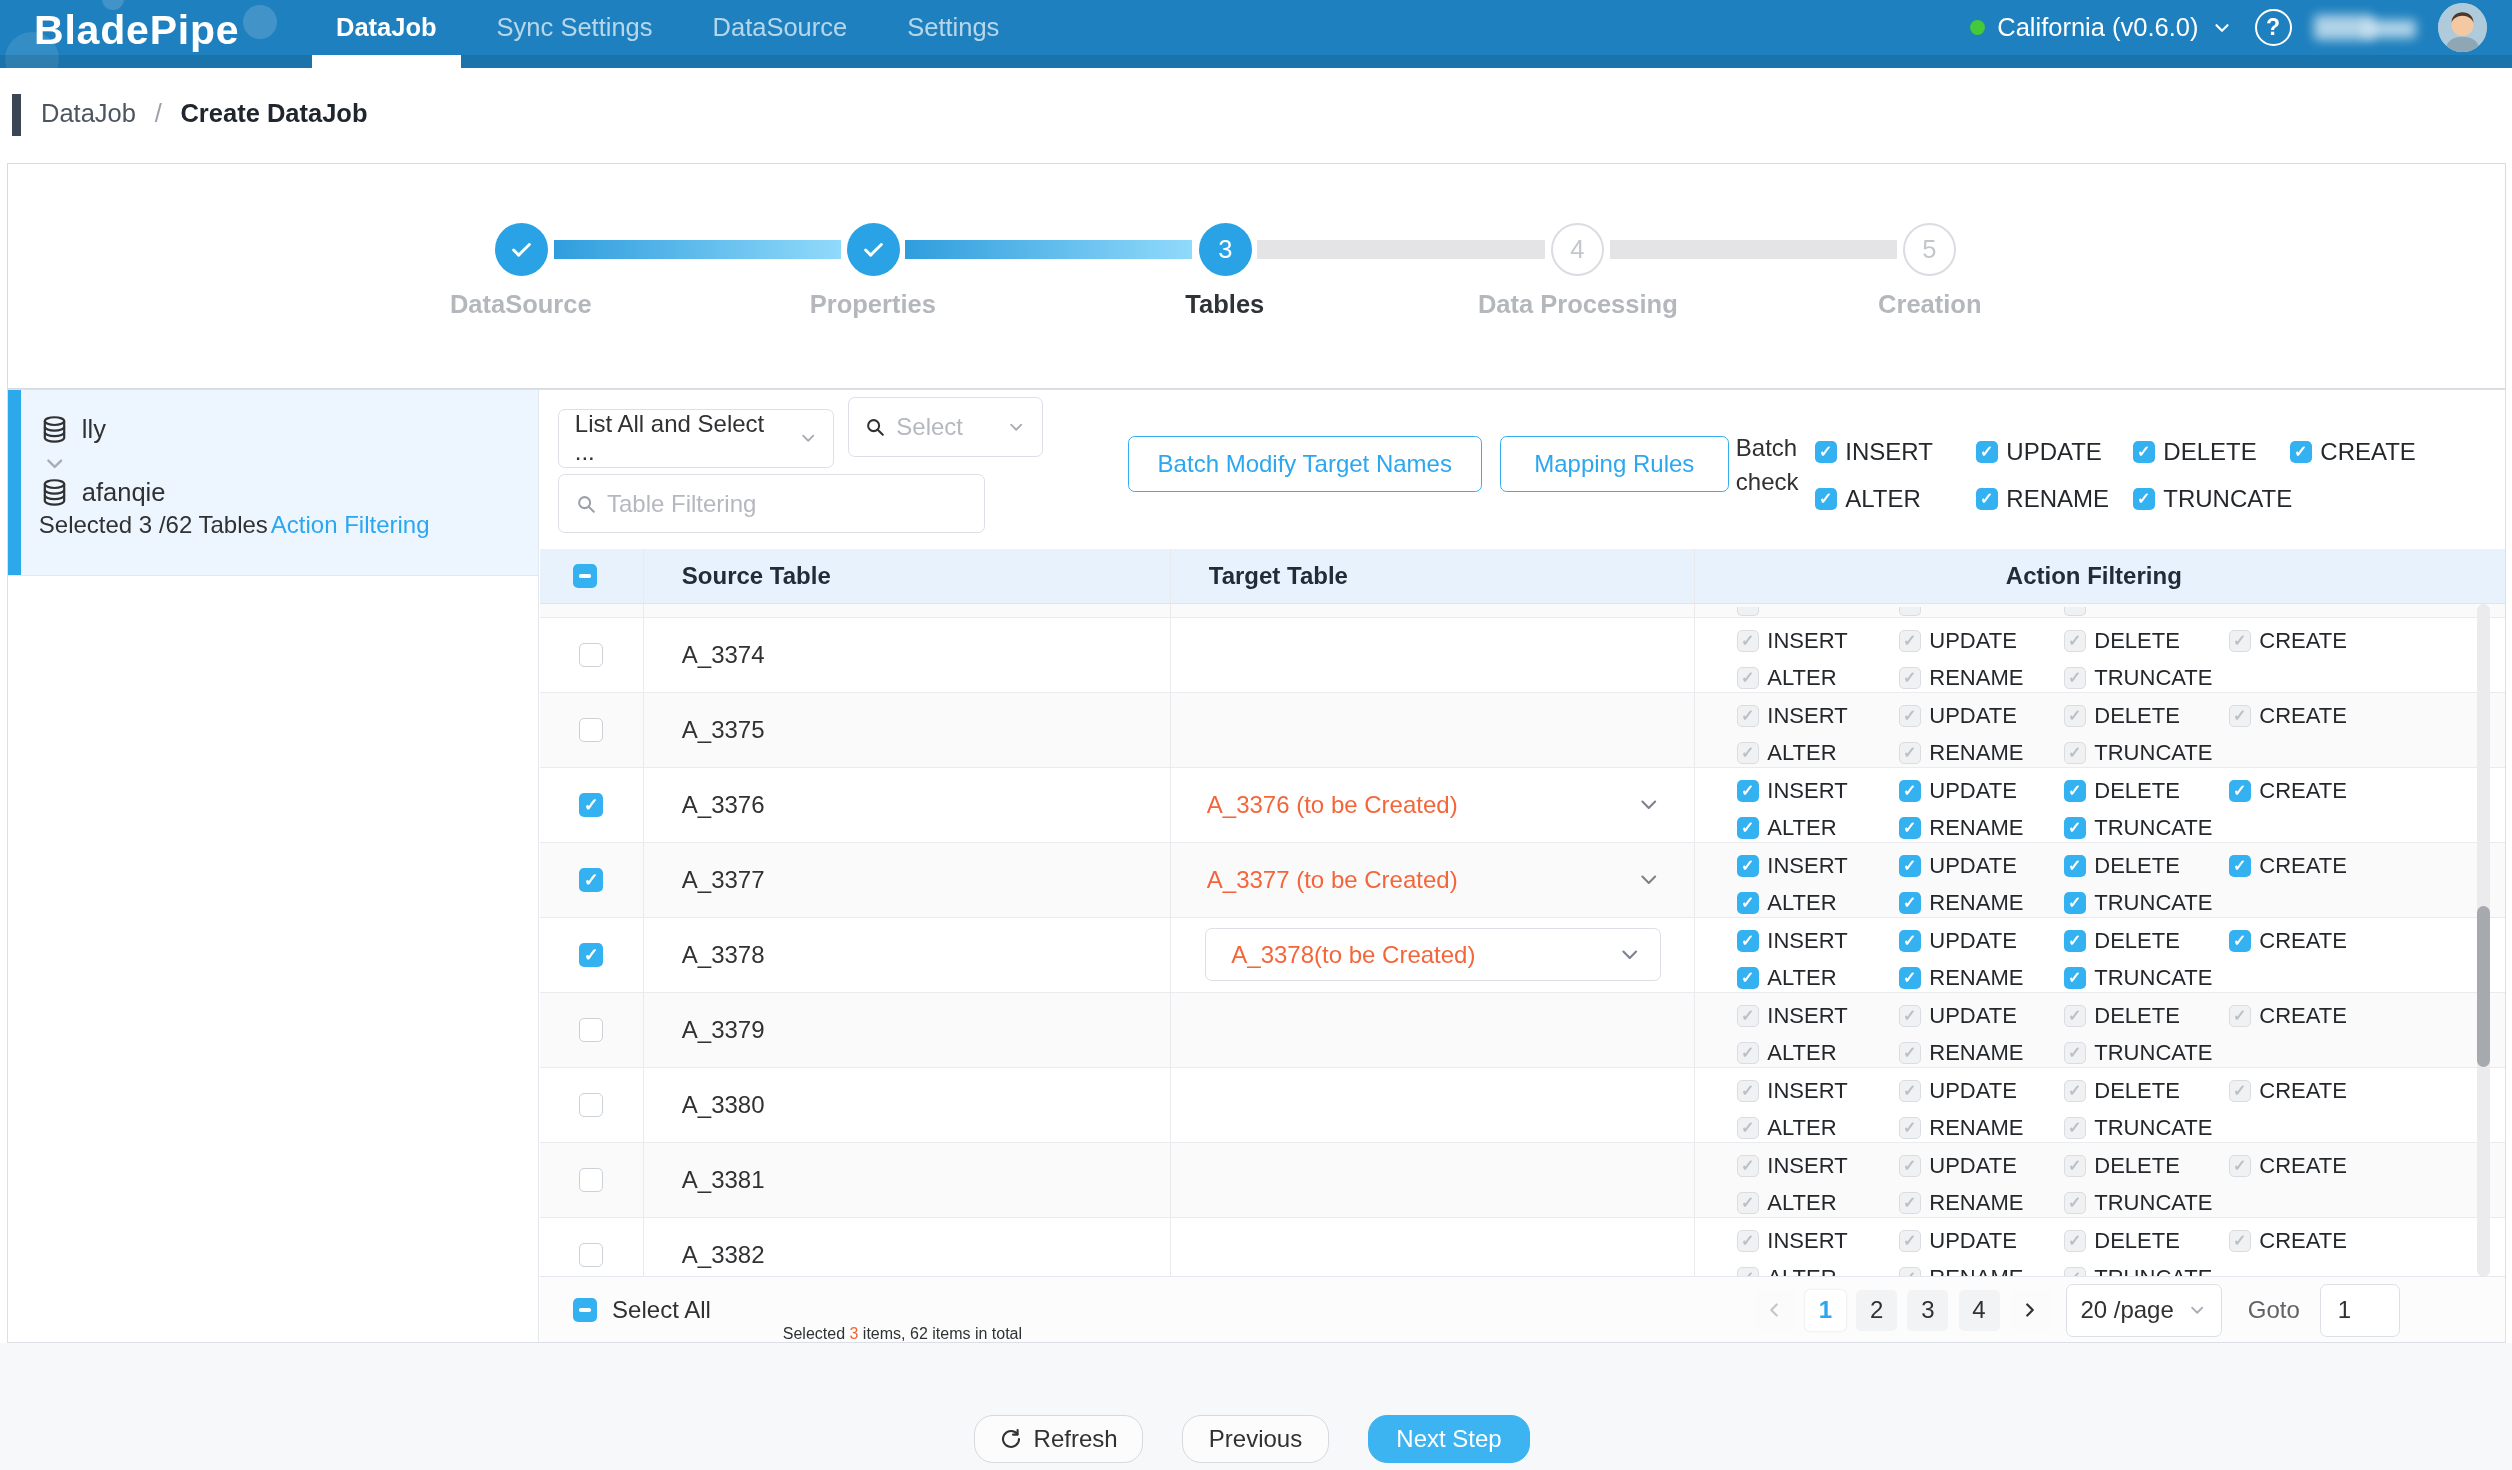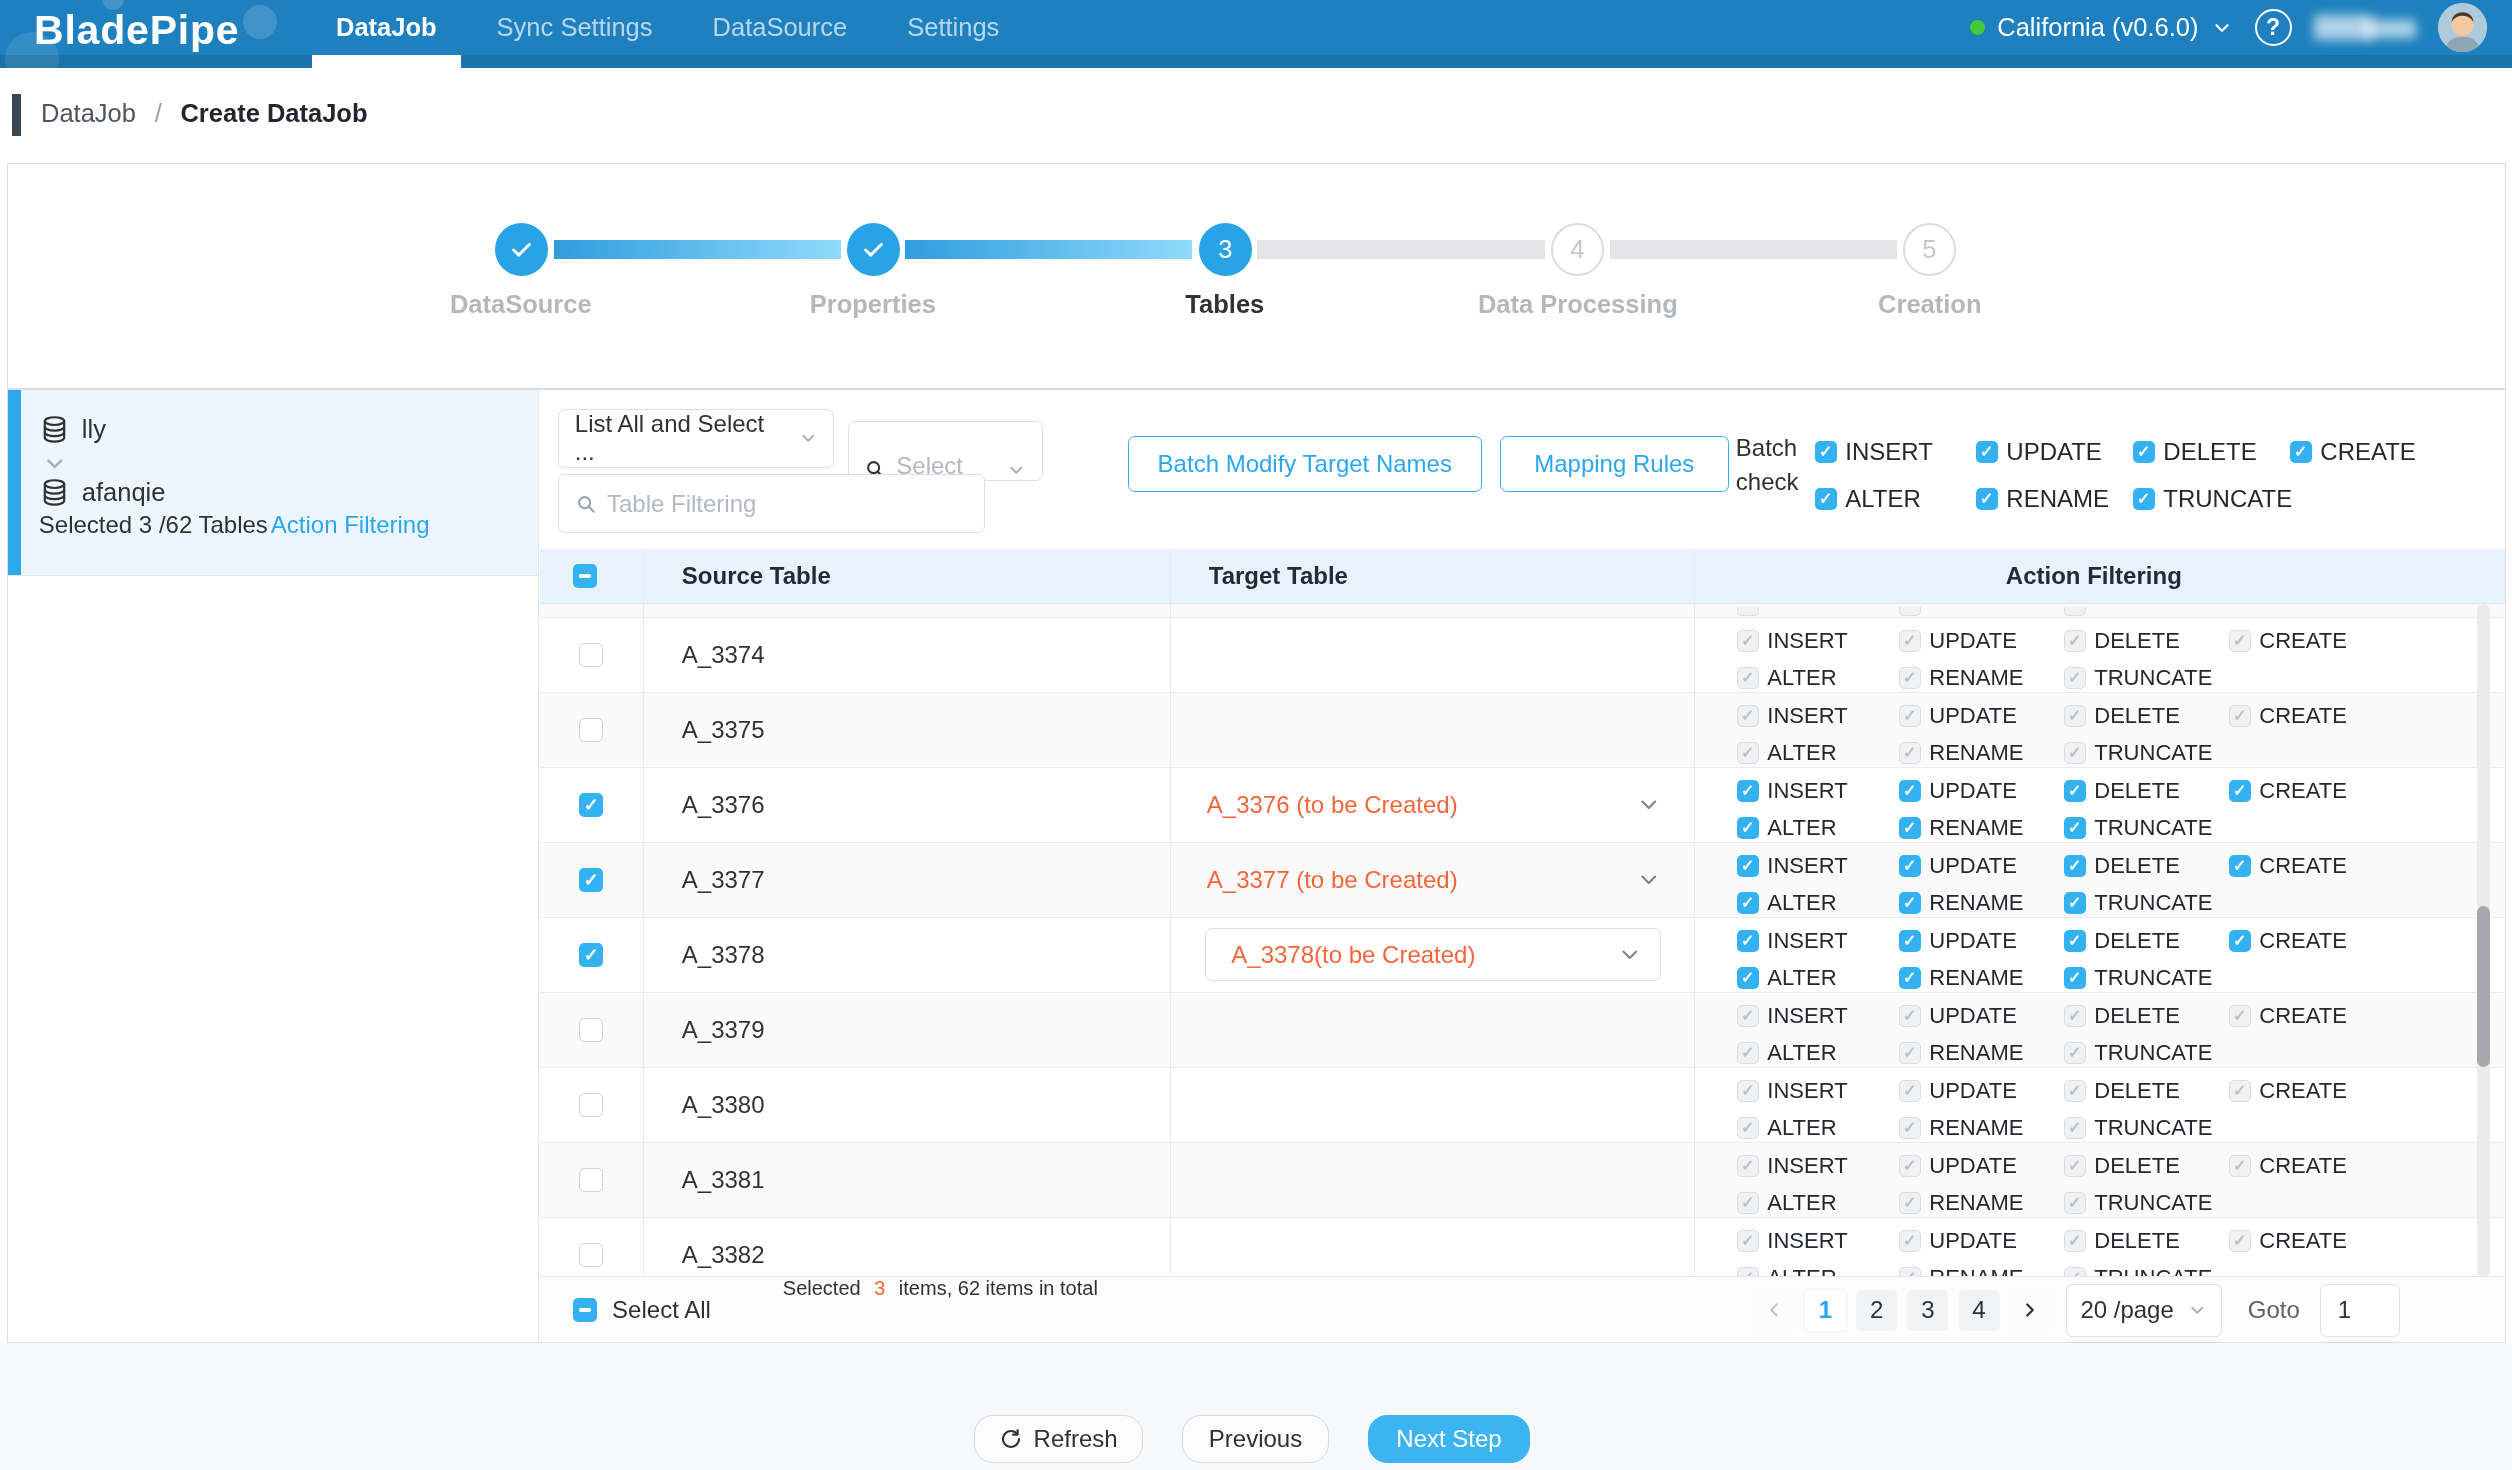--- a/index.html
+++ b/index.html
@@ -107,21 +107,21 @@
   .partial .agroup { padding-top:0; row-gap:0; }
   .sliver { width:22px; height:9.3px; margin-top:2.5px; border:0.8px solid #d9dce1; border-top:none; border-radius:0 0 5.1px 5.1px; background:#f0f1f2; }
 
   
   .vtrack { position:absolute; right:15.3px; top:214px; width:12.7px; height:673px; background:#ebebed; border-radius:6.8px; }
   .vthumb { position:absolute; left:0; top:302px; width:12.7px; height:161px; background:#a6a9ad; border-radius:6.8px; }
 
   
   .tfooter { position:absolute; left:0; bottom:0; right:0; height:66px; border-top:0.8px solid #e4e7ed; background:#fcfcfd; }
   .sa-wrap { position:absolute; left:33px; top:0; height:66px; display:flex; align-items:center; gap:15.3px; font-size:24px; color:#303133; }
-  .summary { position:absolute; left:243px; top:0; height:66px; display:flex; align-items:flex-start; font-size:20px; color:#303133; white-space:pre;gap:8px; }
+  .summary { position:absolute; left:243px; top:0; height:66px; display:flex; align-items:flex-end; font-size:16px; color:#303133; white-space:pre; }
   .summary .hl { color:#f4662f; }
   .pager { position:absolute; left:1214px; top:0; height:66px; display:flex; align-items:center; gap:10.2px; }
   .pg-btn { min-width:41px; height:41px; border-radius:5.1px; display:flex; align-items:center; justify-content:center; font-size:24px; color:#303133; background:#f1f3f5; cursor:pointer; }
   .pg-btn.navb { background:#fbfbfc; }
   .pg-btn.disabled { color:#c3c7cc; cursor:default; }
   .pg-btn.current { background:#fff; color:#2ba7f0; font-weight:700; box-shadow:0 0 2.5px rgba(0,0,0,0.12); }
   .pg-chev { width:22px; height:22px; }
   .size-select { position:absolute; left:1526px; top:6.8px; width:156px; height:53px; border:1.7px solid #dcdfe6; border-radius:6.8px; background:#fff; display:flex; align-items:center; justify-content:space-between; padding:0 13.6px; font-size:24px; color:#303133; }
   .goto-label { position:absolute; left:1708px; top:0; height:66px; display:flex; align-items:center; font-size:24px; color:#606266; }
   .goto-input { position:absolute; left:1780px; top:6.8px; width:80px; height:53px; border:1.7px solid #dcdfe6; border-radius:6.8px; font-size:24px; color:#303133; padding-left:17px; font-family:inherit; outline:none; }
@@ -238,21 +238,21 @@
 
   <div class="main">
 
     <div class="toolbar">
       <div class="selbox" style="left:18.7px; top:18.7px; width:276px; height:59px;">
         <span class="grow">List All and Select ...</span>
         <svg class="chev-gray" viewBox="0 0 24 24">
             <path d="M6 9l6 6 6-6" fill="none" stroke="currentColor" stroke-width="2.2" stroke-linecap="round" stroke-linejoin="round"></path>
           </svg>
       </div>
-      <div class="selbox" style="left:308px; top:31px; width:195px; height:60px;align-items:flex-end;">
+      <div class="selbox" style="left:308px; top:7px; width:195px; height:60px;">
         <svg class="icon-20" viewBox="0 0 24 24">
             <circle cx="10.5" cy="10.5" r="6" fill="none" stroke="currentColor" stroke-width="2.2"></circle>
             <path d="M15 15l5.5 5.5" stroke="currentColor" stroke-width="2.2" stroke-linecap="round"></path>
           </svg>
         <span class="grow placeholder">Select</span>
         <svg class="chev-gray" viewBox="0 0 24 24">
             <path d="M6 9l6 6 6-6" fill="none" stroke="currentColor" stroke-width="2.2" stroke-linecap="round" stroke-linejoin="round"></path>
           </svg>
       </div>
       <div class="selbox" style="left:18.7px; top:84px; width:427px; height:59px;">

